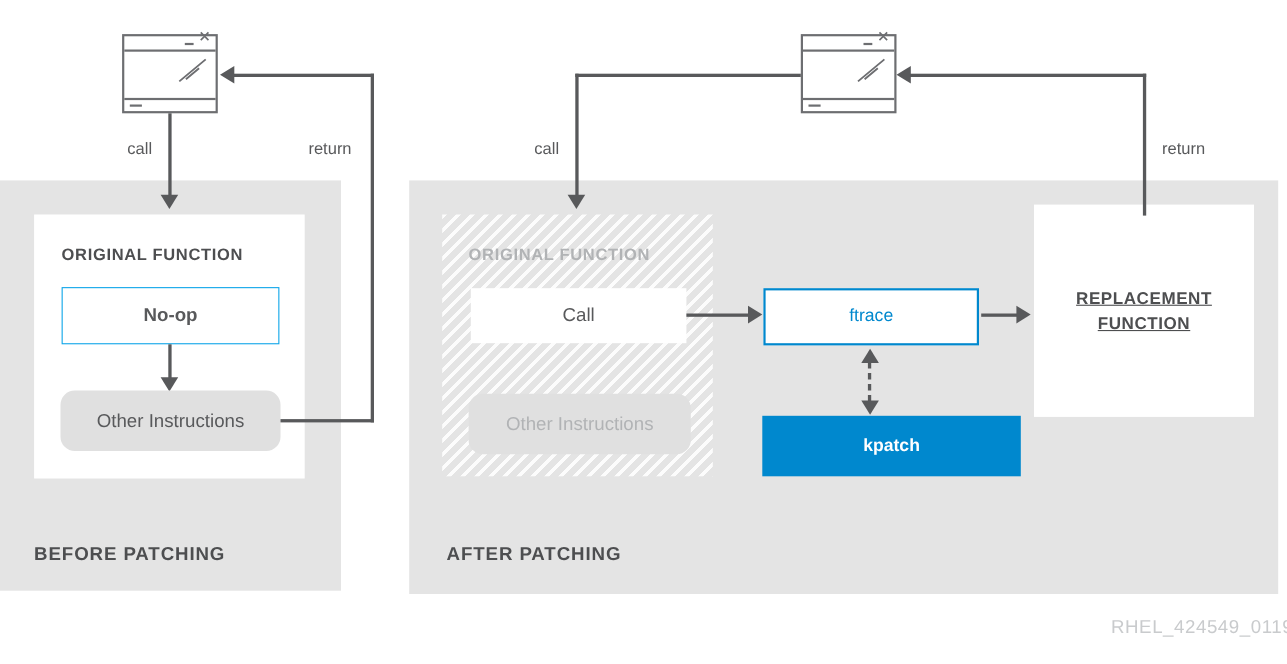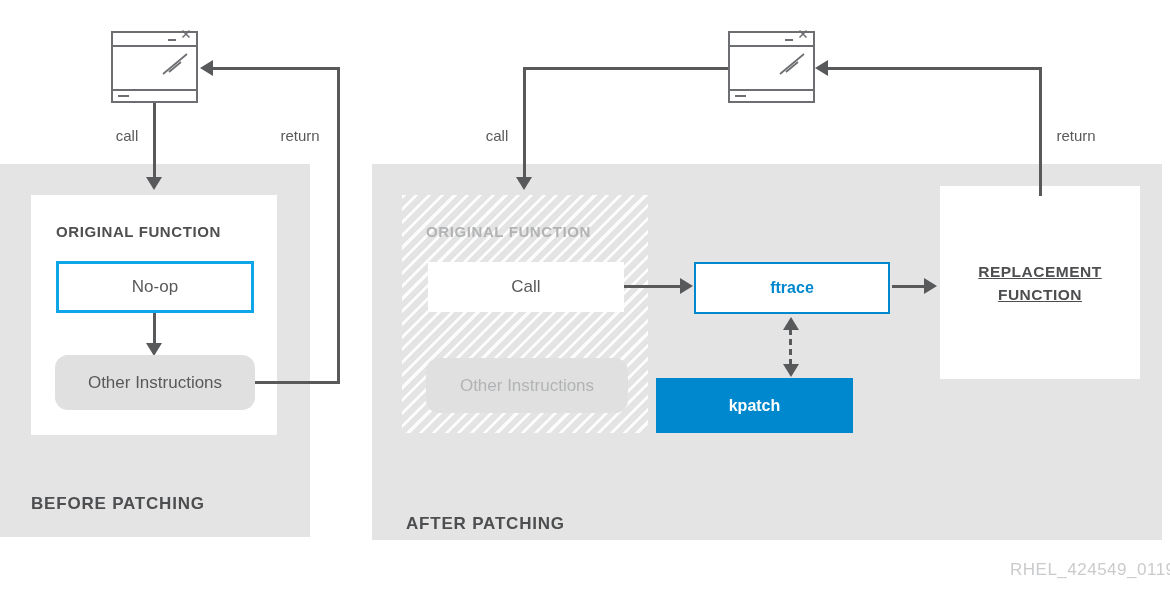--- a/index.html
+++ b/index.html
@@ -21,25 +21,25 @@
   .small-label{
     position:absolute;font-size:15px;color:var(--line-gray,#58595b);
     white-space:nowrap;text-align:center;
   }
   .node{
     position:absolute;display:flex;align-items:center;justify-content:center;
     font-size:17px;color:var(--line-gray,#58595b);box-sizing:border-box;text-align:center;
   }
   .node.gray{background:#e0e0e0;border-radius:13px;}
   .node.white{background:#fff;}
-  .node.bordered{border:3px solid #0ea5e9;}
+  .node.bordered{border:1px solid #0ea5e9;font-weight:bold;}
   .node.muted{color:var(--muted-gray,#b1b3b5);}
   .node.ftrace{
     background:#fff;border:2px solid var(--accent-blue,#0088ce);
-    color:var(--accent-blue,#0088ce);font-weight:bold;font-size:16px;
+    color:var(--accent-blue,#0088ce);font-weight:normal;font-size:16px;
   }
   .node.kpatch{
     background:var(--accent-blue,#0088ce);color:#fff;font-weight:bold;font-size:16px;
   }
   .node.replacement{
     background:#fff;font-weight:bold;font-size:15.5px;line-height:23px;
     letter-spacing:.5px;color:var(--heading-gray,#4d4e50);
   }
   .node.replacement span{display:block;width:150px;}
   .hatched{
@@ -144,21 +144,21 @@
   <div class="fn-title muted" style="left:426px;top:223px;">ORIGINAL FUNCTION</div>
 
   <div class="node white" style="left:428px;top:262px;width:196px;height:50px;">
     <span>Call</span>
   </div>
 
   <div class="node gray muted" style="left:426px;top:358px;width:202px;height:55px;">
     <span>Other Instructions</span>
   </div>
 
-  <div class="caption" style="left:406px;top:494px;margin-top:20px;">AFTER PATCHING</div>
+  <div class="caption" style="left:406px;top:494px;">AFTER PATCHING</div>
 
   <div class="winicon" style="left:728px;top:31px;">
     <div class="win-titlebar">
       <span class="win-min"></span>
       <span>
         <svg width="10" height="10" viewBox="0 0 10 10">
           <path d="M1.5 1.5 L8.5 8.5 M8.5 1.5 L1.5 8.5" stroke="#6d6e71" stroke-width="1.5" fill="none"></path>
         </svg>
       </span>
     </div>
@@ -193,21 +193,21 @@
     <div class="line" style="left:892px;top:285px;width:34px;height:3px;"></div>
     <div class="ah ah-right" style="left:924px;top:278px;"></div>
   </div>
 
   <div>
     <div class="ah ah-up" style="left:783px;top:317px;"></div>
     <div class="dashedline" style="left:789px;top:329px;height:36px;"></div>
     <div class="ah ah-down" style="left:783px;top:364px;"></div>
   </div>
 
-  <div class="node kpatch" style="left:656px;top:378px;width:197px;height:55px;">
+  <div class="node kpatch" style="left:693px;top:378px;width:235px;height:55px;">
     <span>kpatch</span>
   </div>
 
   <div class="node replacement" style="left:940px;top:186px;width:200px;height:193px;text-decoration:underline;">
     <span>REPLACEMENT FUNCTION</span>
   </div>
 
   <div class="small-label" style="left:1046px;top:127px;width:60px;">return</div>
 
   <div>

